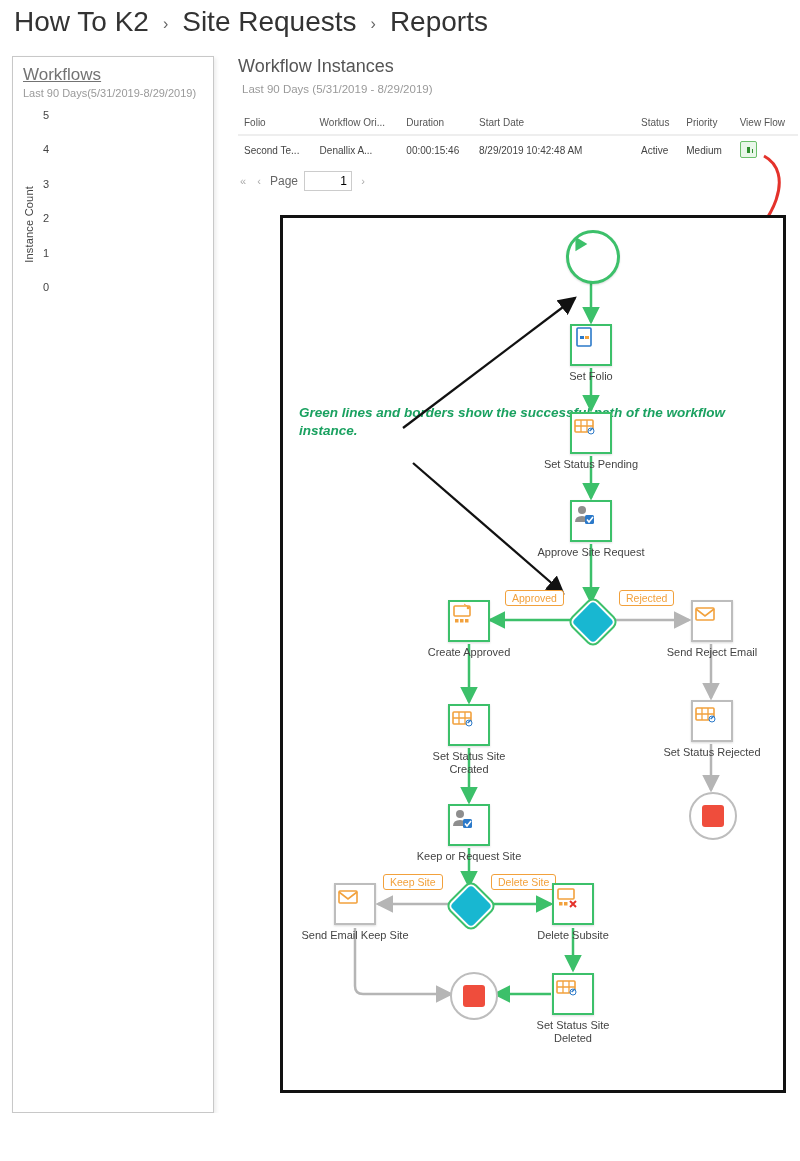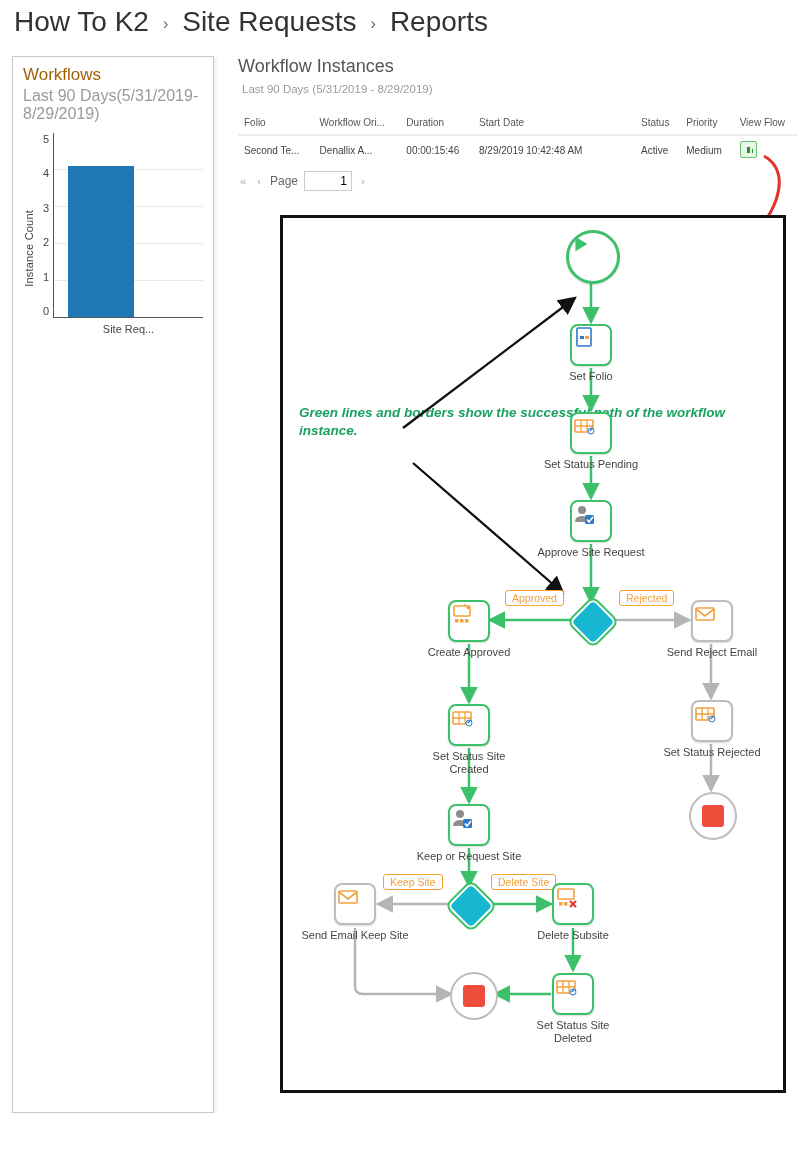--- a/index.html
+++ b/index.html
@@ -7,22 +7,22 @@
 
   
   .crumbs { padding:6px 14px 14px; font-size:28px; font-weight:300; color:#333; display:flex; align-items:center; gap:14px; }
   .crumbs .sep { font-size:16px; color:#666; position:relative; top:2px; }
   .crumbs span.cur { color:#333; }
 
   .main { display:flex; }
 
   
   .panel-left { width:202px; margin:4px 0 0 12px; border:1px solid #c8c8c8; box-shadow:2px 2px 4px rgba(0,0,0,.08); padding:8px 10px 14px; box-sizing:border-box; }
-  .panel-title { font-size:17px; color:#a16207; margin:0 0 2px; }
-  .panel-sub { font-size:16px; color:#9a9a9a; margin:0 0 10px; }
+  .panel-title { font-size:17px; color:#737373; margin:0 0 2px;text-decoration:underline; }
+  .panel-sub { font-size:11px; color:#9a9a9a; margin:0 0 10px; }
 
   
   .chart { position:relative; height:230px; margin-top:6px; display:flex; }
   .yaxis-title { writing-mode:vertical-rl; transform:rotate(180deg); font-size:11px; color:#444; align-self:center; margin-right:2px; letter-spacing:.2px; }
   .yax { display:flex; flex-direction:column; justify-content:space-between; align-items:flex-end; height:184px; width:12px; font-size:11px; color:#444; }
   .plot { position:relative; flex:1; border-left:1px solid #555; border-bottom:1px solid #555; height:184px; margin-left:4px; background:
      repeating-linear-gradient(to top, transparent 0 36.2px, #e9e9e9 36.2px 37px); background-size:100% 184px; background-position:bottom; }
   .bar { position:absolute; bottom:0; left:14px; width:66px; background:#1f77b4; }
   .xcat { position:absolute; bottom:-18px; left:0; width:100%; text-align:center; font-size:11px; color:#444; }
 
@@ -47,21 +47,21 @@
 
   
   .diagram-box { margin:24px 12px 20px 42px; border:3px solid #111; width:500px; height:872px; position:relative; background:#fff; }
   .diagram-box svg { position:absolute; inset:0; }
   .note { position:absolute; left:16px; top:186px; font-size:13.5px; font-style:italic; font-weight:700; color:#1aa160; line-height:1.35; }
 
   
   .red-arrow { position:absolute; width:120px; height:120px; pointer-events:none; }
 
   
-  .wn { position:absolute; width:42px; height:42px; border-radius:8px; background:#fff; border:2px solid #3cc06a; box-sizing:border-box; display:flex; align-items:center; justify-content:center; box-shadow:0 1px 2px rgba(0,0,0,.15); }
+  .wn { position:absolute; width:42px; height:42px; border-radius:0; background:#fff; border:2px solid #3cc06a; box-sizing:border-box; display:flex; align-items:center; justify-content:center; box-shadow:0 1px 2px rgba(0,0,0,.15); }
   .wn.gray { border-color:#bdbdbd; }
   .wn .cap { position:absolute; top:44px; width:110px; left:50%; transform:translateX(-50%); text-align:center; font-size:11px; color:#444; line-height:1.15; }
   .start { position:absolute; width:48px; height:48px; border:3px solid #3cc06a; border-radius:50%; background:#fff; display:flex; align-items:center;justify-content:center; box-shadow:0 1px 2px rgba(0,0,0,.15);}
   .start svg { width:22px; height:22px; }
   .diamond { position:absolute; width:30px; height:30px; transform:rotate(45deg); background:#18b7d1; border-radius:6px; border:2px solid #fff; box-shadow:0 0 0 2px #3cc06a; }
   .stop { position:absolute; width:44px; height:44px; border-radius:50%; background:#fff; border:2px solid #bdbdbd; display:flex; align-items:center; justify-content:center; }
   .stop .sq { width:22px; height:22px; background:#ef4d3c; border-radius:3px; }
   .lab { position:absolute; border:1.5px solid #f2a13c; color:#f2a13c; background:#fff; font-size:10.5px; padding:1px 6px; border-radius:3px; }
 
   
@@ -86,24 +86,20 @@
 
     <div class="chart">
       <div class="yaxis-title">Instance Count</div>
       <div class="yax">
         <span>5</span>
         <span>4</span>
         <span>3</span>
         <span>2</span>
         <span>1</span>
         <span>0</span>
-      </div>
-      <div class="plot">
-        <div class="bar" id="bar0" style="height: 150.88px;"></div>
-        <div class="xcat">Site Req...</div>
       </div>
     </div>
   </aside>
 
   <section class="panel-right" style="position:relative">
     <div class="sect-title">Workflow Instances</div>
     <div class="sect-sub">Last 90 Days (5/31/2019 - 8/29/2019)</div>
 
     <table class="inst">
       <thead>

